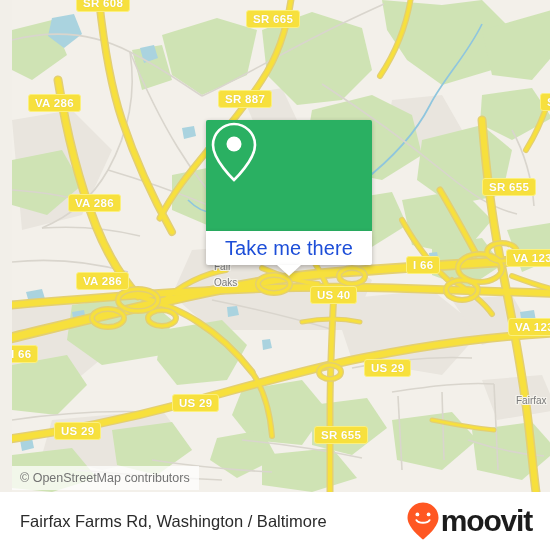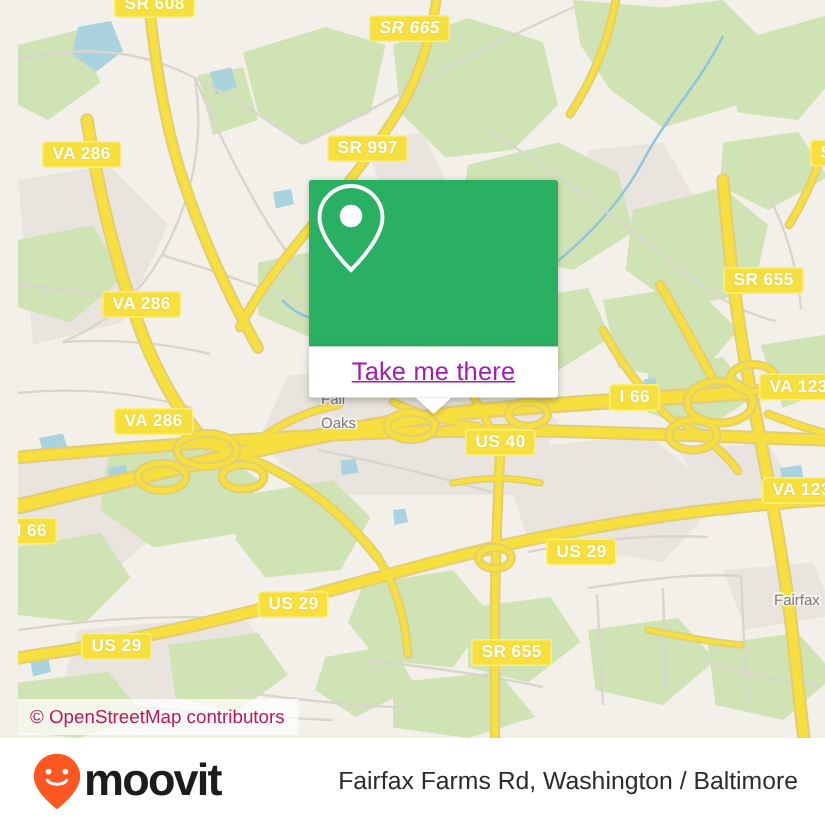--- a/index.html
+++ b/index.html
@@ -54,36 +54,36 @@
   }
   #callout-white{
     position:relative;
     width:166px;height:34px;
     background:#ffffff;
     border-radius:0 0 2px 2px;
     display:flex;align-items:center;justify-content:center;
     box-shadow:0 2px 5px rgba(0,0,0,.25);
   }
   #callout-label{
-    color:#a21caf;font-size:17px;letter-spacing:.1px;text-decoration:underline;
+    color:#1d4ed8;font-size:20px;letter-spacing:.1px;
   }
   #callout-tail{
     position:absolute;left:50%;bottom:-11px;margin-left:-12px;
     width:0;height:0;
     border-left:12px solid transparent;
     border-right:12px solid transparent;
     border-top:11px solid #ffffff;
     filter:drop-shadow(0 2px 2px rgba(0,0,0,.18));
   }
 
   
   #attribution{
     position:absolute;left:0;top:466px;
     background:rgba(255,255,255,.72);
-    color:#be185d;font-size:12.5px;line-height:14px;
+    color:#737373;font-size:12.5px;line-height:14px;
     padding:5px 9px 5px 8px;
     white-space:nowrap;
   }
 
   
   #footer{
     position:absolute;left:0;top:492px;width:550px;height:58px;
     background:#ffffff;
     display:flex;align-items:center;justify-content:space-between;
     box-sizing:border-box;
@@ -276,23 +276,23 @@
           <ellipse cx="468" cy="268" rx="22" ry="14"></ellipse>
           <ellipse cx="450" cy="290" rx="16" ry="10"></ellipse>
           <ellipse cx="490" cy="252" rx="15" ry="9"></ellipse>
           <ellipse cx="318" cy="372" rx="11" ry="7"></ellipse>
         </g>
       </g>
     </svg>
 
     <div id="shields">
         <div class="shield" style="left: 64px; top: -6px;">SR 608</div>
-        <div class="shield" style="left: 234px; top: 10px; font-style: italic;">SR 665</div>
+        <div class="shield" style="left: 234px; top: 10px;">SR 665</div>
         <div class="shield" style="left: 16px; top: 94px;">VA 286</div>
-        <div class="shield" style="left: 206px; top: 90px;">SR 997</div>
+        <div class="shield" style="left: 206px; top: 90px;">SR 887</div>
         <div class="shield" style="left: 528px; top: 93px;">SR 6</div>
         <div class="shield" style="left: 56px; top: 194px;">VA 286</div>
         <div class="shield" style="left: 470px; top: 178px;">SR 655</div>
         <div class="shield" style="left: 64px; top: 272px;">VA 286</div>
         <div class="shield" style="left: 394px; top: 256px;">I 66</div>
         <div class="shield" style="left: 494px; top: 249px;">VA 123</div>
         <div class="shield" style="left: 298px; top: 286px;">US 40</div>
         <div class="shield" style="left: 496px; top: 318px;">VA 123</div>
         <div class="shield" style="left: -8px; top: 345px;">I 66</div>
         <div class="shield" style="left: 352px; top: 359px;">US 29</div>
@@ -317,25 +317,25 @@
       <div id="callout-white">
         <span id="callout-label">Take me there</span>
         <div id="callout-tail"></div>
       </div>
     </div>
 
     <div id="attribution">© OpenStreetMap contributors</div>
   </div>
 
   <div id="footer">
+    <div id="footer-title">Fairfax Farms Rd, Washington / Baltimore</div>
     <div id="brand">
       <svg width="36" height="40" viewBox="0 0 36 40">
         <path d="M18 1.5 C9.4 1.5 2.5 8.3 2.5 16.7 C2.5 27 18 38.5 18 38.5 C18 38.5 33.5 27 33.5 16.7 C33.5 8.3 26.6 1.5 18 1.5 Z" fill="#ff5722"></path>
         <circle cx="12.4" cy="13.4" r="1.9" fill="#ffffff"></circle>
         <circle cx="23.6" cy="13.4" r="1.9" fill="#ffffff"></circle>
         <path d="M11.5 19.2 C13.6 22.6 22.4 22.6 24.5 19.2" fill="none" stroke="#ffffff" stroke-width="2" stroke-linecap="round"></path>
       </svg>
       <span id="brand-word">moovit</span>
     </div>
-    <div id="footer-title">Fairfax Farms Rd, Washington / Baltimore</div>
   </div>
 
 </div>
 
 </body></html>

